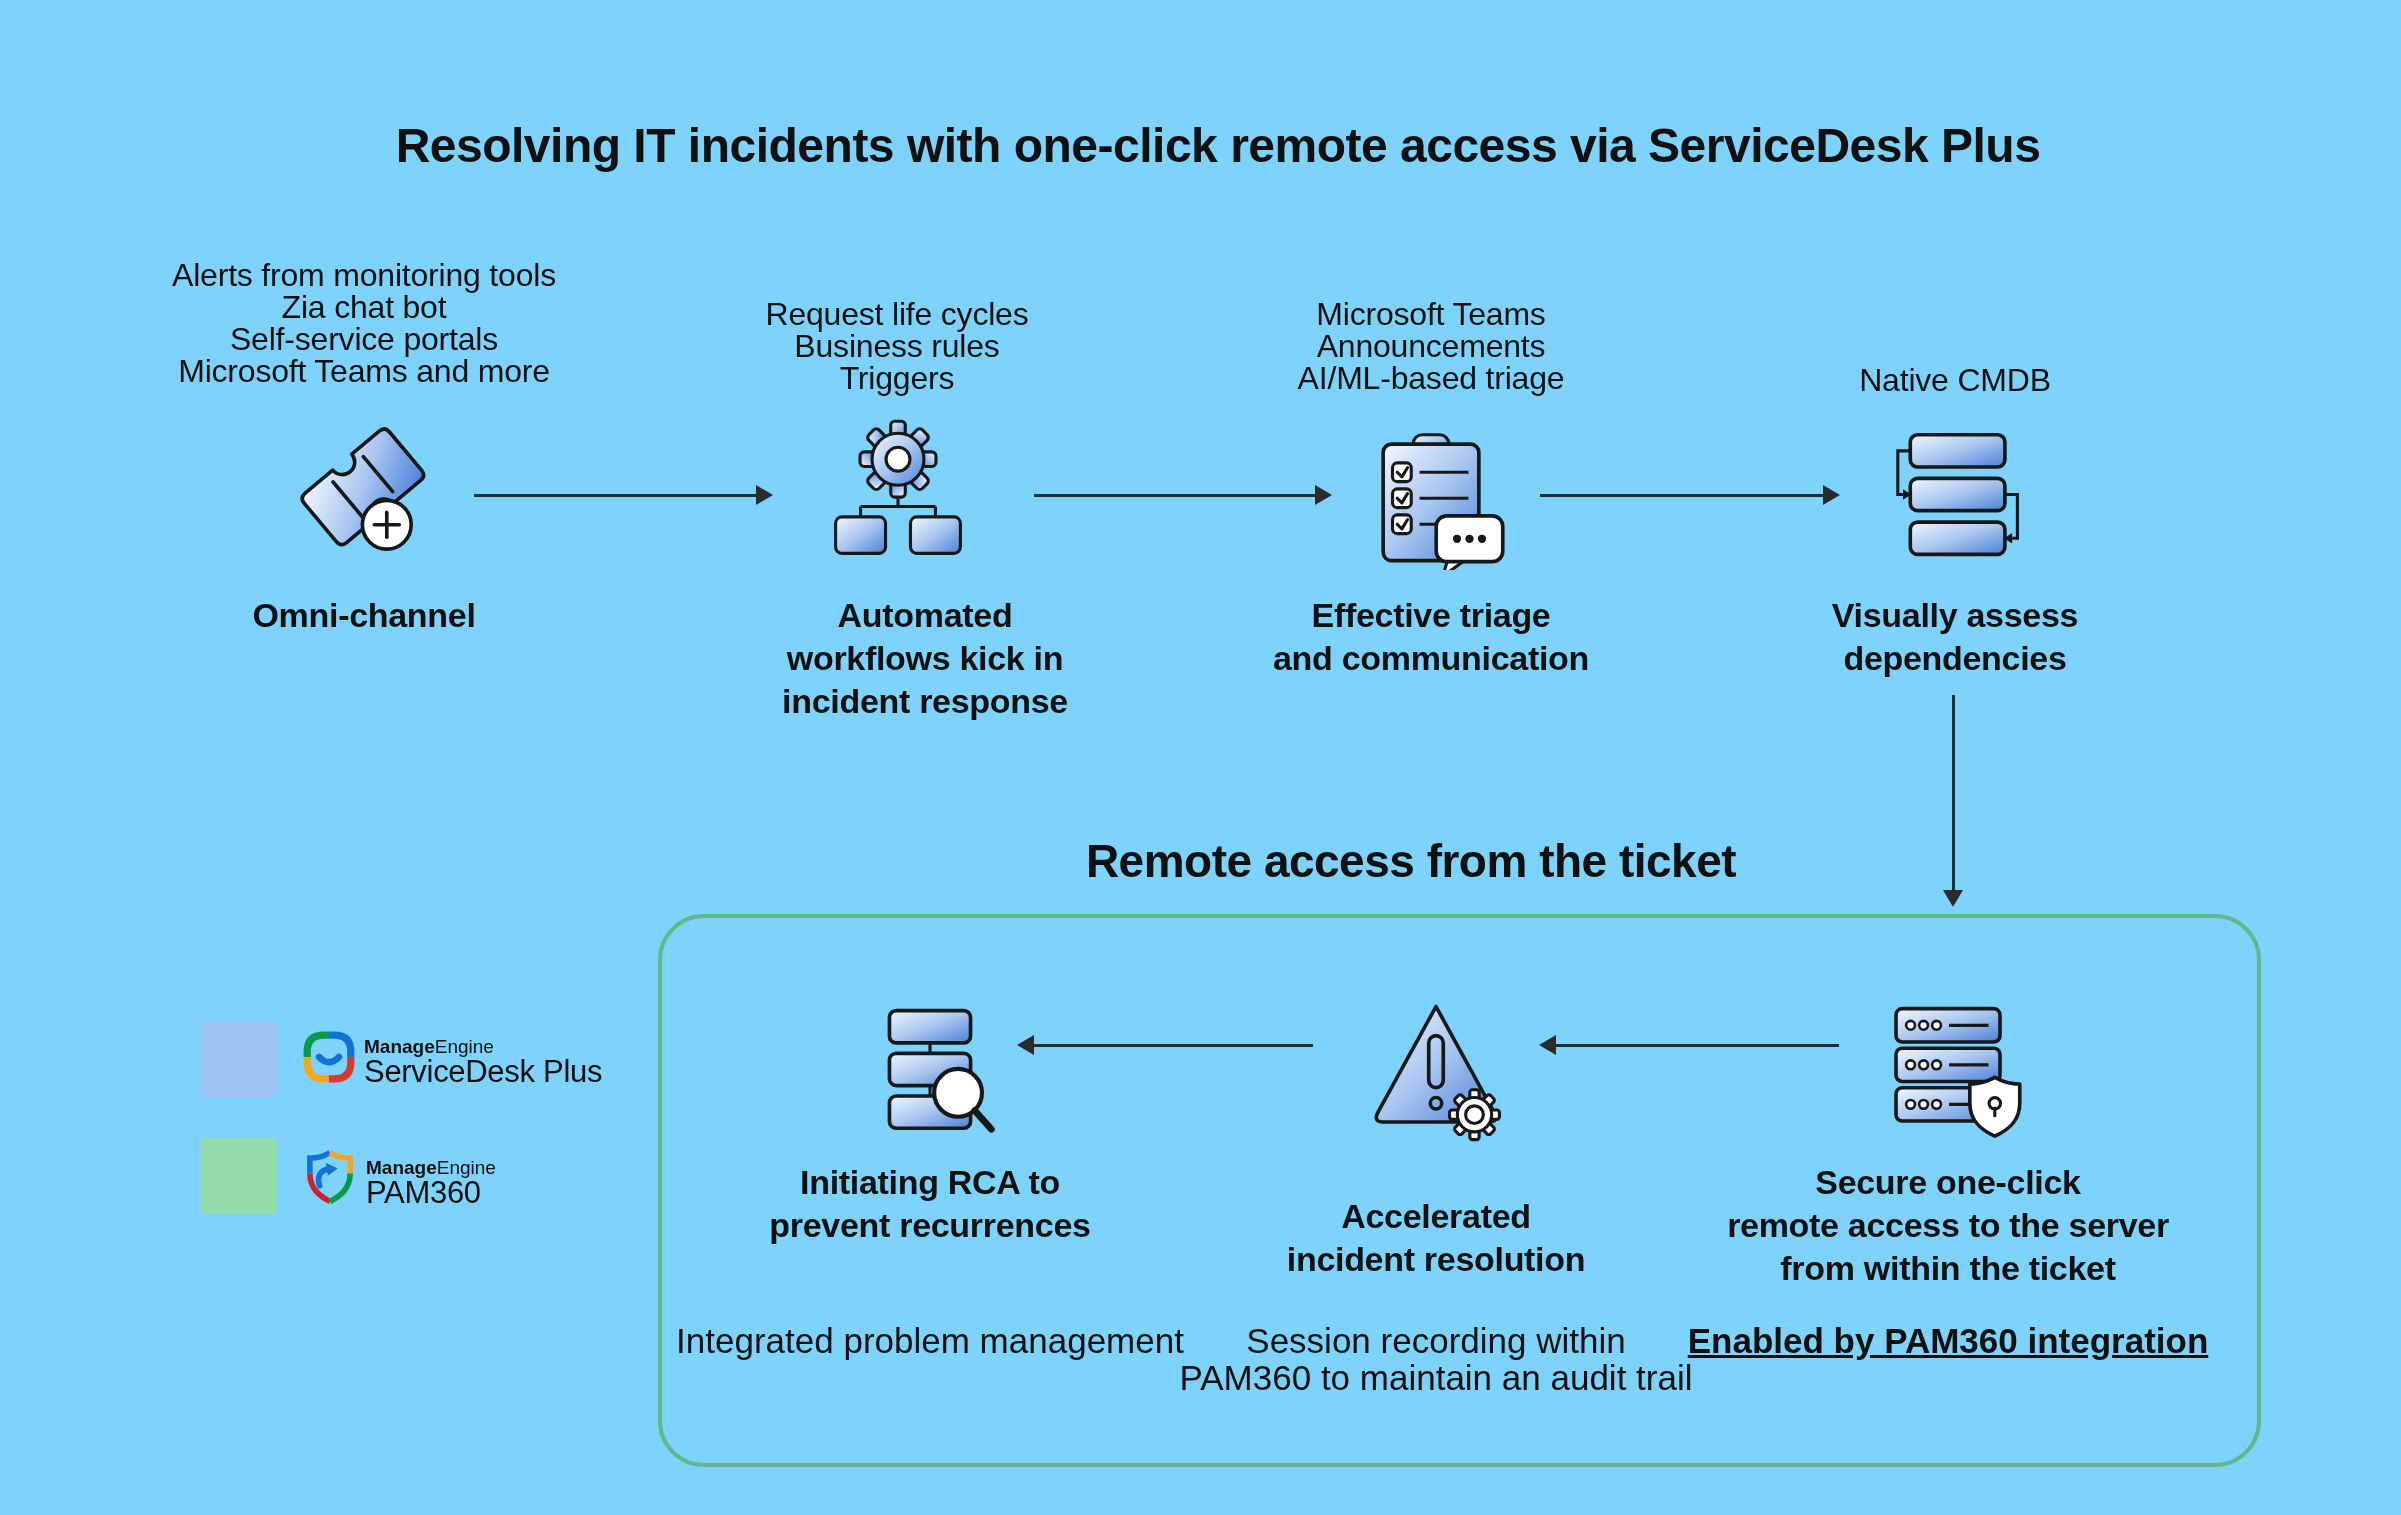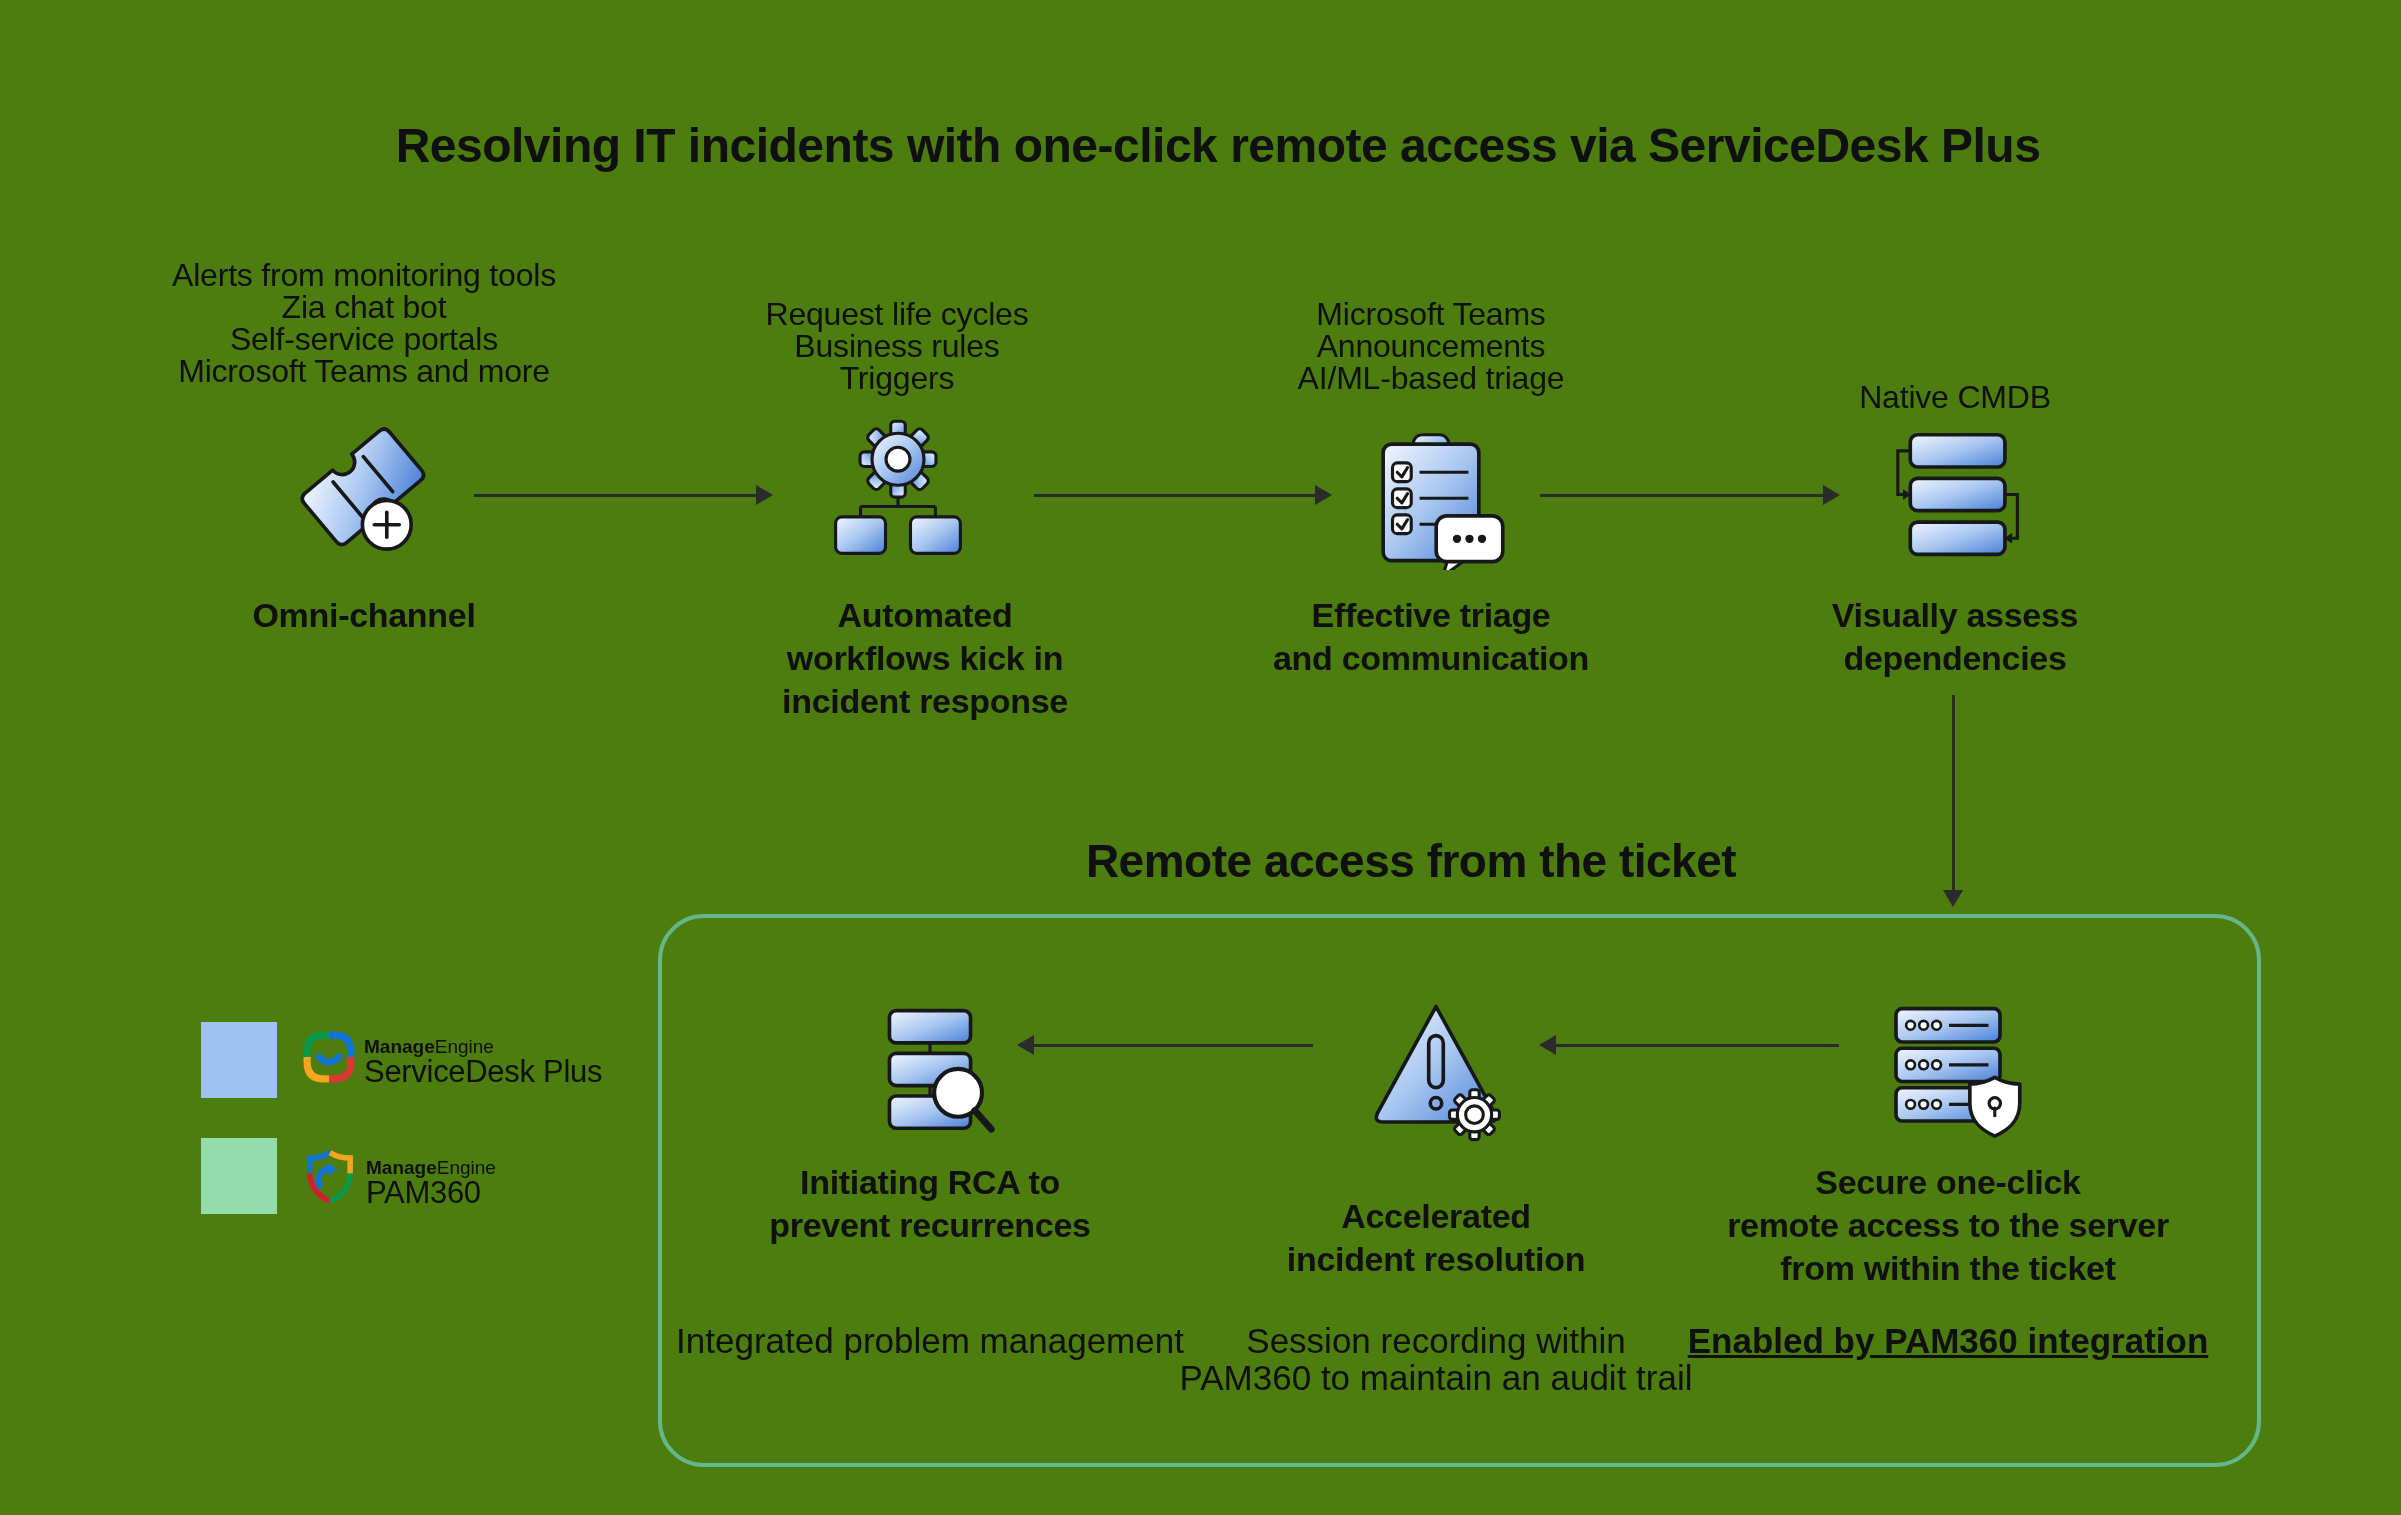--- a/index.html
+++ b/index.html
@@ -1,17 +1,17 @@
 <!DOCTYPE html>
 <html style="font-size:8.3px"><head>
 <meta charset="utf-8">
 <style>
   html,body{margin:0;padding:0;background:#ffffff;}
   body{font-family:"Liberation Sans","DejaVu Sans",sans-serif;color:#101010;}
-  .stage{position:relative;width:2401px;height:1516px;background:#4d7c0f;overflow:hidden;}
+  .stage{position:relative;width:2401px;height:1516px;background:#7dd3fc;overflow:hidden;}
   .abs{position:absolute;}
   .cc{transform:translateX(-50%);text-align:center;}
   .title{font-size:48px;font-weight:bold;letter-spacing:-0.5px;white-space:nowrap;}
   .heading{font-size:46px;font-weight:bold;letter-spacing:-0.5px;white-space:nowrap;}
   .channels{font-size:32px;line-height:32px;letter-spacing:-0.2px;width:539px;}
   .steplabel{font-size:34px;line-height:43px;font-weight:bold;letter-spacing:-0.3px;width:695px;}
   .note{font-size:35px;line-height:37px;width:695px;}
   .note.bold{font-weight:bold;}
   .greenbox{border:4.7px solid #64b78a;border-radius:46px;background:transparent;}
   .harrow{height:21px;}
@@ -43,21 +43,21 @@
   <div class="abs cc channels" style="left:897px;top:298px;">
     <div>Request life cycles</div>
     <div>Business rules</div>
     <div>Triggers</div>
   </div>
   <div class="abs cc channels" style="left:1431px;top:298px;">
     <div>Microsoft Teams</div>
     <div>Announcements</div>
     <div>AI/ML-based triage</div>
   </div>
-  <div class="abs cc channels" style="left:1955px;top:364px;margin-top:17px;">
+  <div class="abs cc channels" style="left:1955px;top:364px;">
     <div>Native CMDB</div>
   </div>
 
   <div class="abs" style="left:285px;top:414px;">
     <svg width="161" height="156" viewBox="0 0 310 300">
       <defs>
           <linearGradient id="g1" x1="0" y1="0" x2="1" y2="1">
         <stop offset="0" stop-color="#f2f7ff"></stop>
             <stop offset="0.5" stop-color="#a8c6f0"></stop>
             <stop offset="1" stop-color="#4a80d8"></stop>

